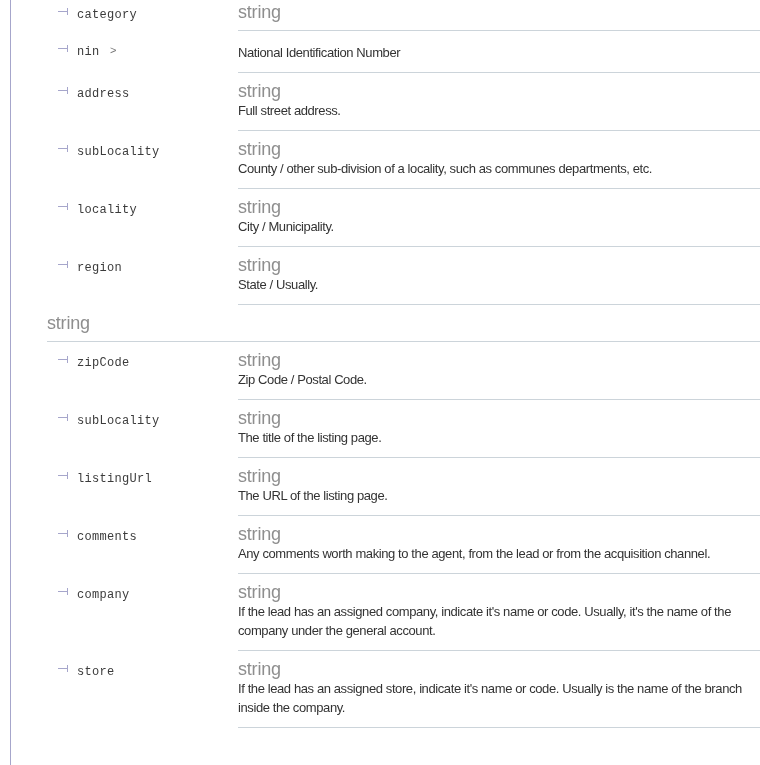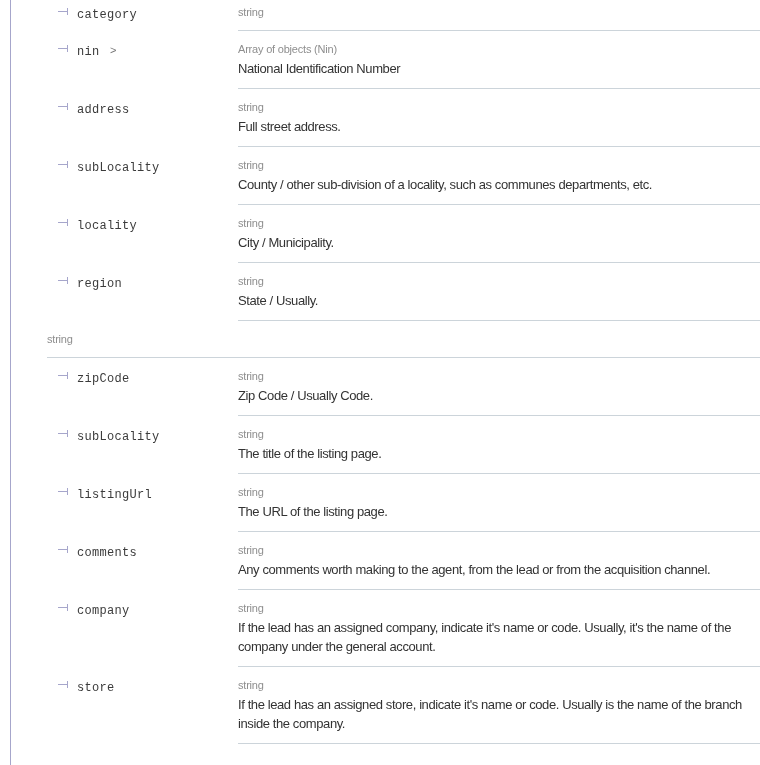--- a/index.html
+++ b/index.html
@@ -61,21 +61,21 @@
     vertical-align: 1px;
   }
   .cell-right {
     flex: 1;
     margin-right: 31px;
     border-bottom: 1px solid #ccd4da;
     padding: 10px 0 10px 0;
   }
   .row:first-child .cell-right { padding-top: 4px; }
   .field-type {
-    font-size: 11px;
+    font-size: 18px;
     line-height: 16px;
     color: #8e8e8e;
     letter-spacing: -0.2px;
   }
   .field-desc {
     font-size: 13px;
     line-height: 19px;
     color: #333333;
     letter-spacing: -0.4px;
     margin-top: 2px;
@@ -98,21 +98,20 @@
     </div>
   </div>
 
   <div class="row">
     <div class="cell-left">
       <span class="branch"></span>
       <span class="field-name">nin</span>
       <span class="chevron">&gt;</span>
     </div>
     <div class="cell-right">
-      <div class="field-type">Array of objects (Nin)</div>
       <div class="field-desc">National Identification Number</div>
     </div>
   </div>
 
   <div class="row">
     <div class="cell-left">
       <span class="branch"></span>
       <span class="field-name">address</span>
       
     </div>
@@ -166,21 +165,21 @@
   </div>
 
   <div class="row">
     <div class="cell-left">
       <span class="branch"></span>
       <span class="field-name">zipCode</span>
       
     </div>
     <div class="cell-right">
       <div class="field-type">string</div>
-      <div class="field-desc">Zip Code / Usually Code.</div>
+      <div class="field-desc">Zip Code / Postal Code.</div>
     </div>
   </div>
 
   <div class="row">
     <div class="cell-left">
       <span class="branch"></span>
       <span class="field-name">subLocality</span>
       
     </div>
     <div class="cell-right">

